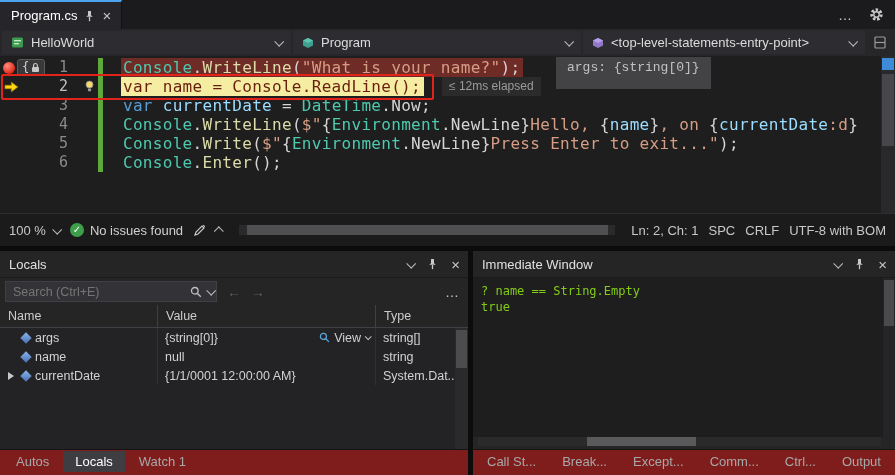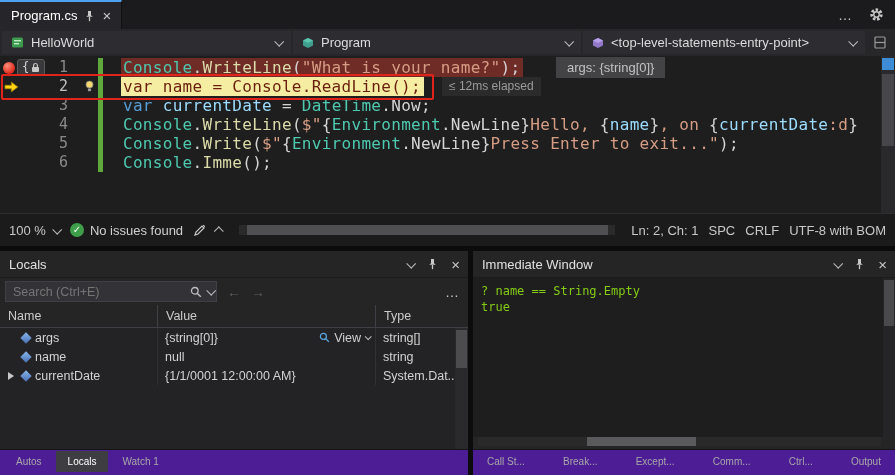--- a/index.html
+++ b/index.html
@@ -39,22 +39,22 @@
   .code-text { padding-left:19px; white-space:pre; letter-spacing:0.3px; position:relative; }
   .hl { display:inline-block; padding:0 3px 0 2px; }
   .hl-bp { background:var(--bp-bg,#6f2b26); }
   .hl-cur { background:var(--cur-bg,#f5eea2); }
   .tk-cls{color:var(--tok-cls,#4EC9B0);} .tk-mth{color:var(--tok-mth,#DCDCAA);}
   .tk-kw{color:var(--tok-kw,#569CD6);}  .tk-str{color:var(--tok-str,#D69D85);}
   .tk-var{color:var(--tok-var,#9CDCFE);} .tk-pln{color:var(--tok-pln,#D4D4D4);}
   .tk-drk{color:var(--tok-drk,#6a1e0d);}
   .perf-tip { display:inline-block; margin-left:18px; padding:0 7px; background:#2b2b2b; color:#9b9b9b;
     font-family:"Liberation Sans", sans-serif; font-size:12px; letter-spacing:0; vertical-align:top; }
-  .data-tip { position:absolute; left:556px; top:1px; height:21px; line-height:21px; padding:0 11px;
-    background:#434346; color:#c2c2c2; font-family:Liberation Sans, sans-serif; font-size:13px; letter-spacing:0; z-index:4; }
+  .data-tip { position:absolute; left:556px; top:1px; height:32px; line-height:21px; padding:0 11px;
+    background:#434346; color:#c2c2c2; font-family:Liberation Mono, monospace; font-size:13px; letter-spacing:0; z-index:4; }
   .annotation-box { position:absolute; left:1px; top:18px; width:433px; height:26px;
     border:2px solid var(--ann-red,#e0241b); border-radius:2px; z-index:6; pointer-events:none; }
   .bulb { position:absolute; left:84px; top:3px; z-index:7; }
   .ed-vscroll { position:absolute; top:0; right:0; bottom:0; width:14px; background:#29292c; z-index:5; }
   .ed-vscroll .mark { position:absolute; top:2px; left:1px; right:1px; height:12px; background:#3f8cd6; }
   .ed-vscroll .thumb { position:absolute; top:18px; left:1px; right:1px; height:72px; background:#47474b; }
   
   .ed-status { height:24px; background:#1b1b1c; border-top:1px solid #2e2e2e; display:flex; align-items:center; gap:10px; padding:16px 9px; font-size:13px; color:#c8c8c8; }
   .zoom { display:flex; align-items:center; gap:7px; cursor:pointer; }
   .issues { display:flex; align-items:center; gap:6px; cursor:pointer; color:#d0d0d0; }
@@ -86,21 +86,21 @@
   .gr-value { width:218px; flex:none; display:flex; align-items:center; gap:4px; padding:0 5px 0 7px; border-right:1px solid #303033; height:100%; }
   .gr-type { flex:1; padding-left:7px; white-space:nowrap; overflow:hidden; }
   .expander { width:12px; flex:none; display:flex; justify-content:center; }
   .tri-right { width:0; height:0; border-left:6px solid #c8c8c8; border-top:4px solid transparent; border-bottom:4px solid transparent; }
   .var-diamond { width:8px; height:8px; flex:none; background:linear-gradient(135deg,#86b6ea,#4a6fb5); transform:rotate(45deg); }
   .val-text { flex:1; white-space:nowrap; overflow:hidden; }
   .view-link { display:flex; align-items:center; gap:4px; color:#d0d0d0; cursor:pointer; }
   .grid-vscroll { position:absolute; right:0; top:23px; bottom:0; width:13px; background:#2a2a2c; }
   .grid-vscroll .thumb { position:absolute; top:2px; left:1px; right:1px; height:38px; background:#4c4c4f; }
   
-  .tool-tabs { height:26px; background:#4c1d95; border-top:1px solid #151515; display:flex; align-items:stretch; padding:1px 4px 3px; gap:2px; font-size:10px; }
+  .tool-tabs { height:26px; background:#7f1d1d; border-top:1px solid #151515; display:flex; align-items:stretch; padding:1px 4px 3px; gap:2px; font-size:13px; }
   .tool-tab { display:flex; align-items:center; padding:0 12px; color:#a8a8a8; cursor:pointer; white-space:nowrap; }
   .tool-tab.active { background:#3e3e42; color:#ffffff; }
   .tool-tabs-spread { justify-content:space-between; padding:1px 12px 3px; }
   .tool-tabs-spread .tool-tab { padding:0 2px; }
   
   .imm-body { flex:1; position:relative; background:#1e1e1e; font-family:"DejaVu Sans Mono", monospace; font-size:12px; line-height:16px; color:#84cc16; padding:5px 8px; overflow:hidden; }
   .imm-vscroll { position:absolute; right:0; top:0; bottom:0; width:12px; background:#252527; }
   .imm-vscroll .thumb { position:absolute; top:2px; left:1px; right:1px; height:46px; background:#4a4a4d; }
   .imm-hscroll { height:9px; margin:0 14px 3px 5px; background:#2a2a2b; position:relative; }
   .imm-hscroll .thumb { position:absolute; left:27%; width:27%; top:0; bottom:0; background:#5a5a5d; }
@@ -243,21 +243,21 @@
           </div>
         <div class="code-text"><span class="hl"><span class="tk-cls">Console</span><span class="tk-pln">.</span><span class="tk-mth">Write</span><span class="tk-pln">(</span><span class="tk-str">$"</span><span class="tk-pln">{</span><span class="tk-cls">Environment</span><span class="tk-pln">.NewLine</span><span class="tk-pln">}</span><span class="tk-str">Press Enter to exit..."</span><span class="tk-pln">);</span></span></div>
       </div>
 
       <div class="code-row">
         <div class="glyph-cell"></div>
         <div class="num-cell">6</div>
         <div class="track-cell">
             <i class="bar"></i>
           </div>
-        <div class="code-text"><span class="hl"><span class="tk-cls">Console</span><span class="tk-pln">.</span><span class="tk-mth">Imme</span><span class="tk-pln">();</span></span></div>
+        <div class="code-text"><span class="hl"><span class="tk-cls">Console</span><span class="tk-pln">.</span><span class="tk-mth">Enter</span><span class="tk-pln">();</span></span></div>
       </div>
 
       <div class="data-tip">args: {string[0]}</div>
       <div class="annotation-box"></div>
       <div class="ed-vscroll">
         <div class="mark"></div>
         <div class="thumb"></div>
       </div>
     </div>
 

